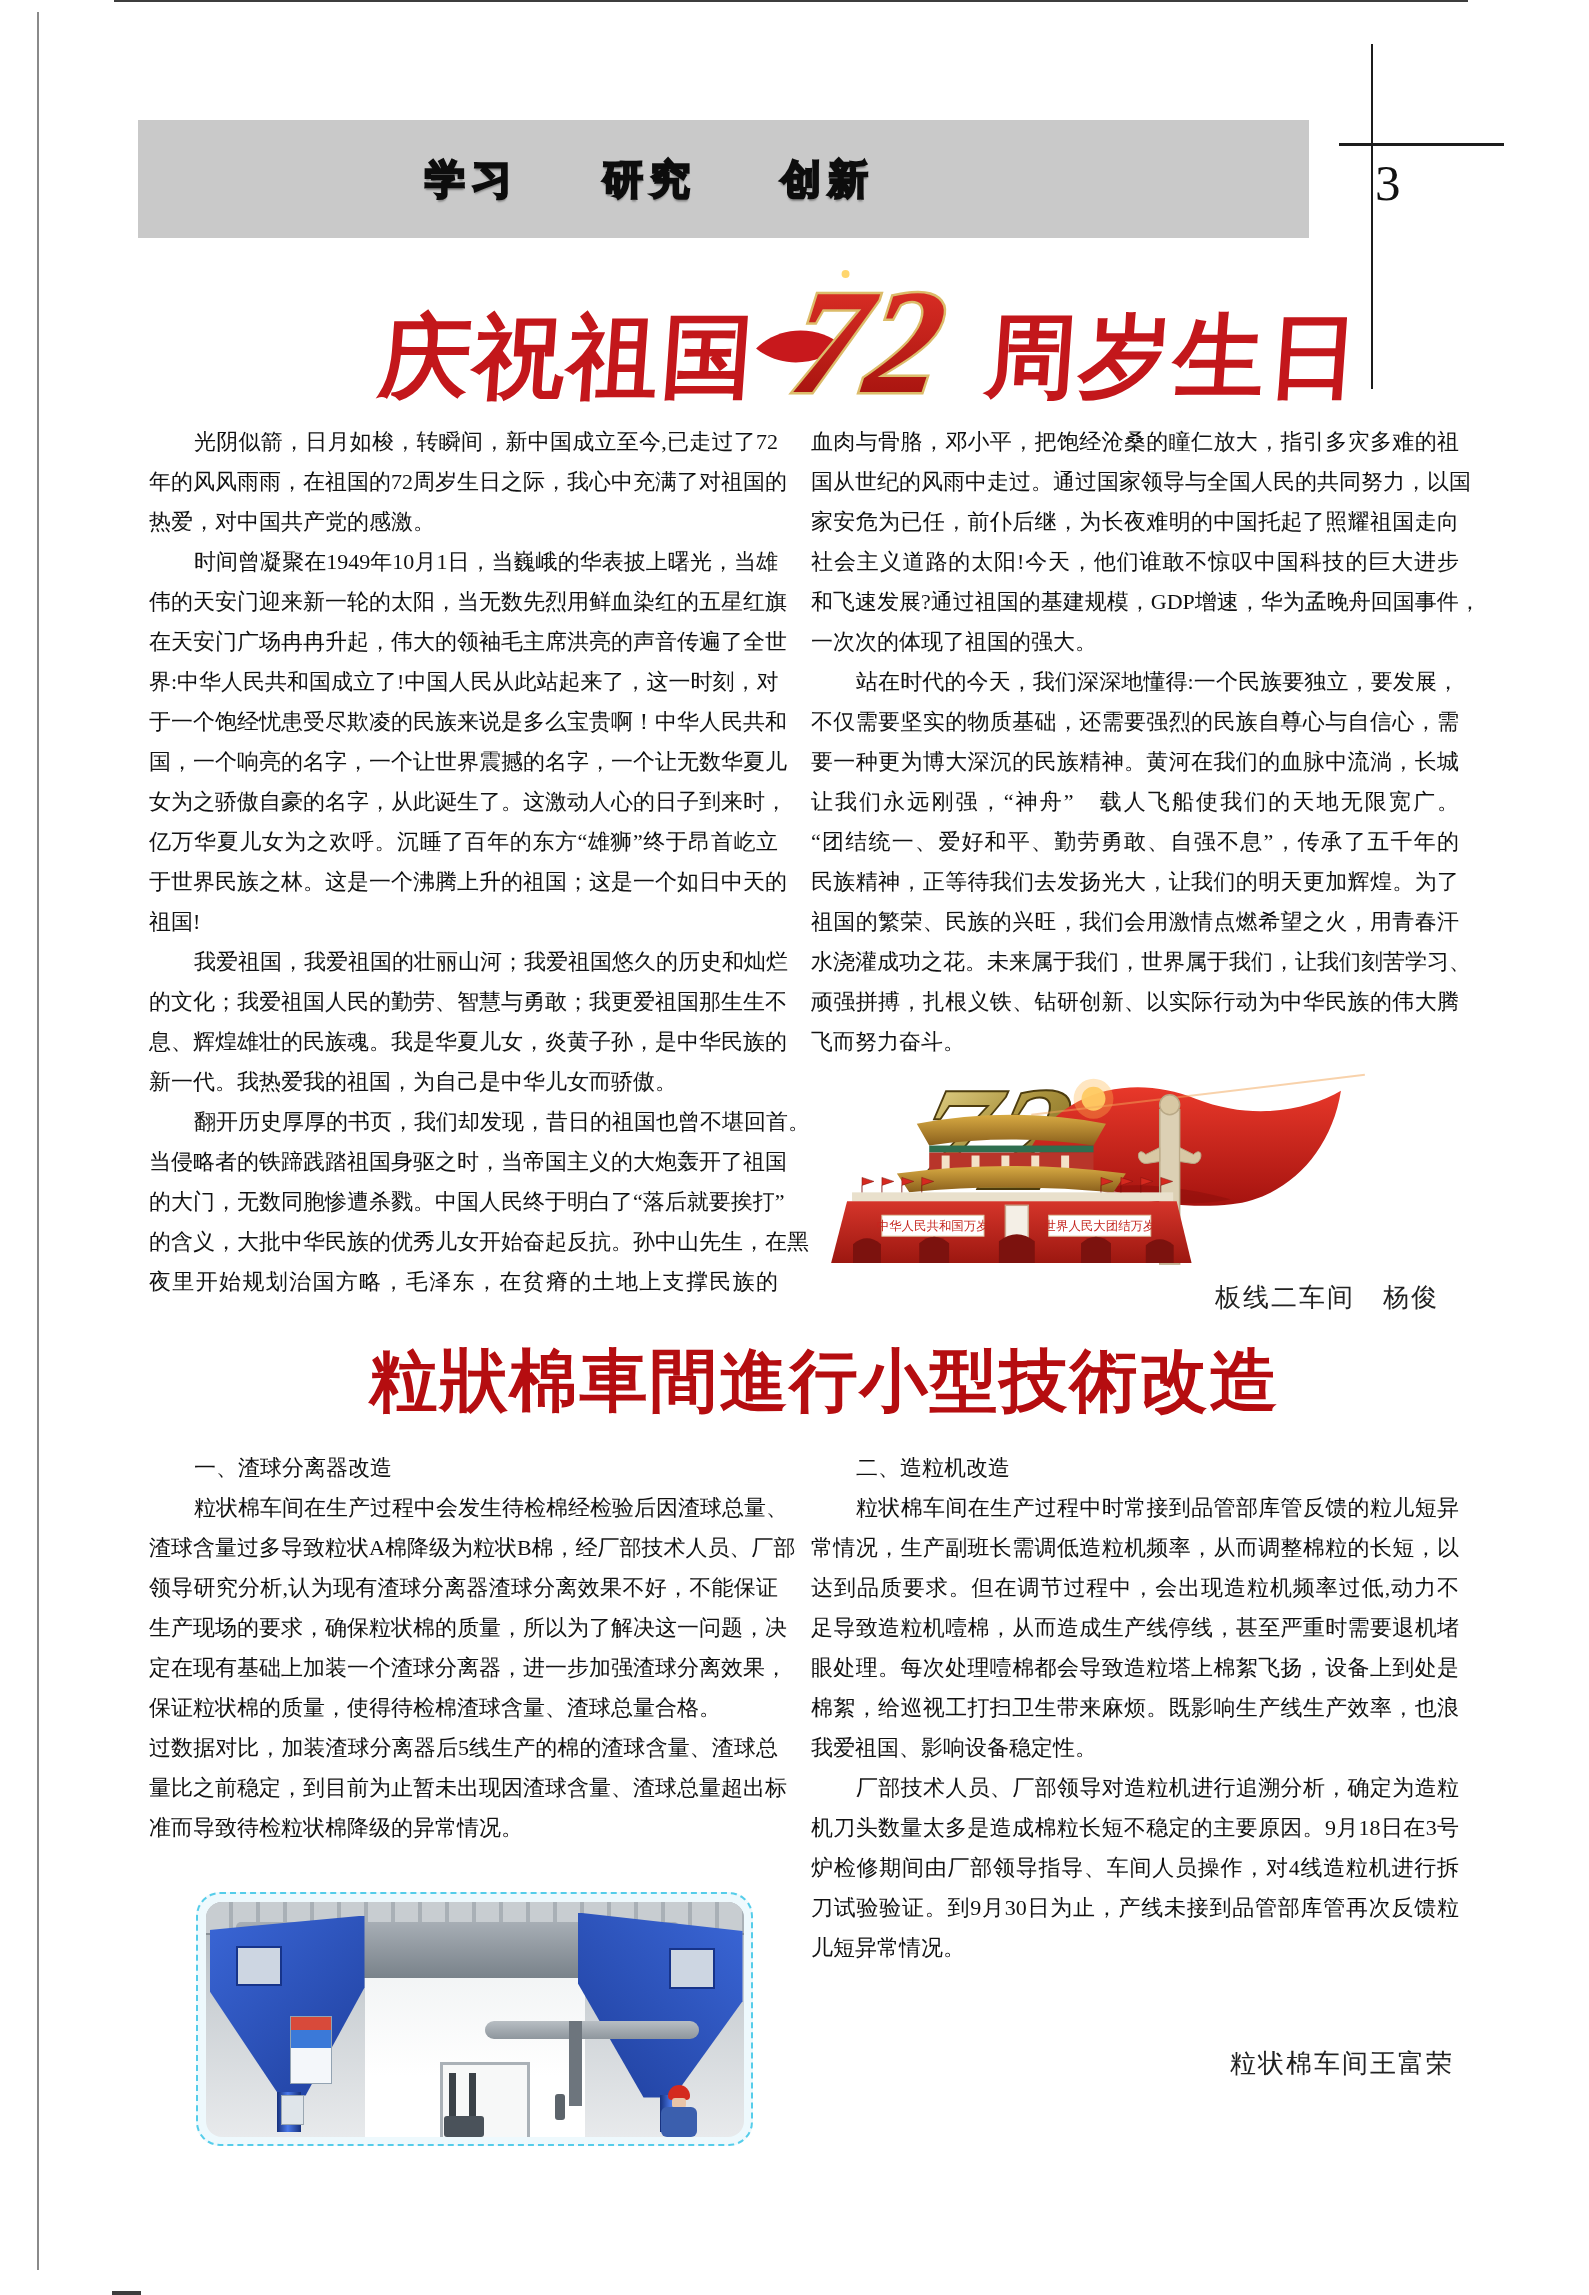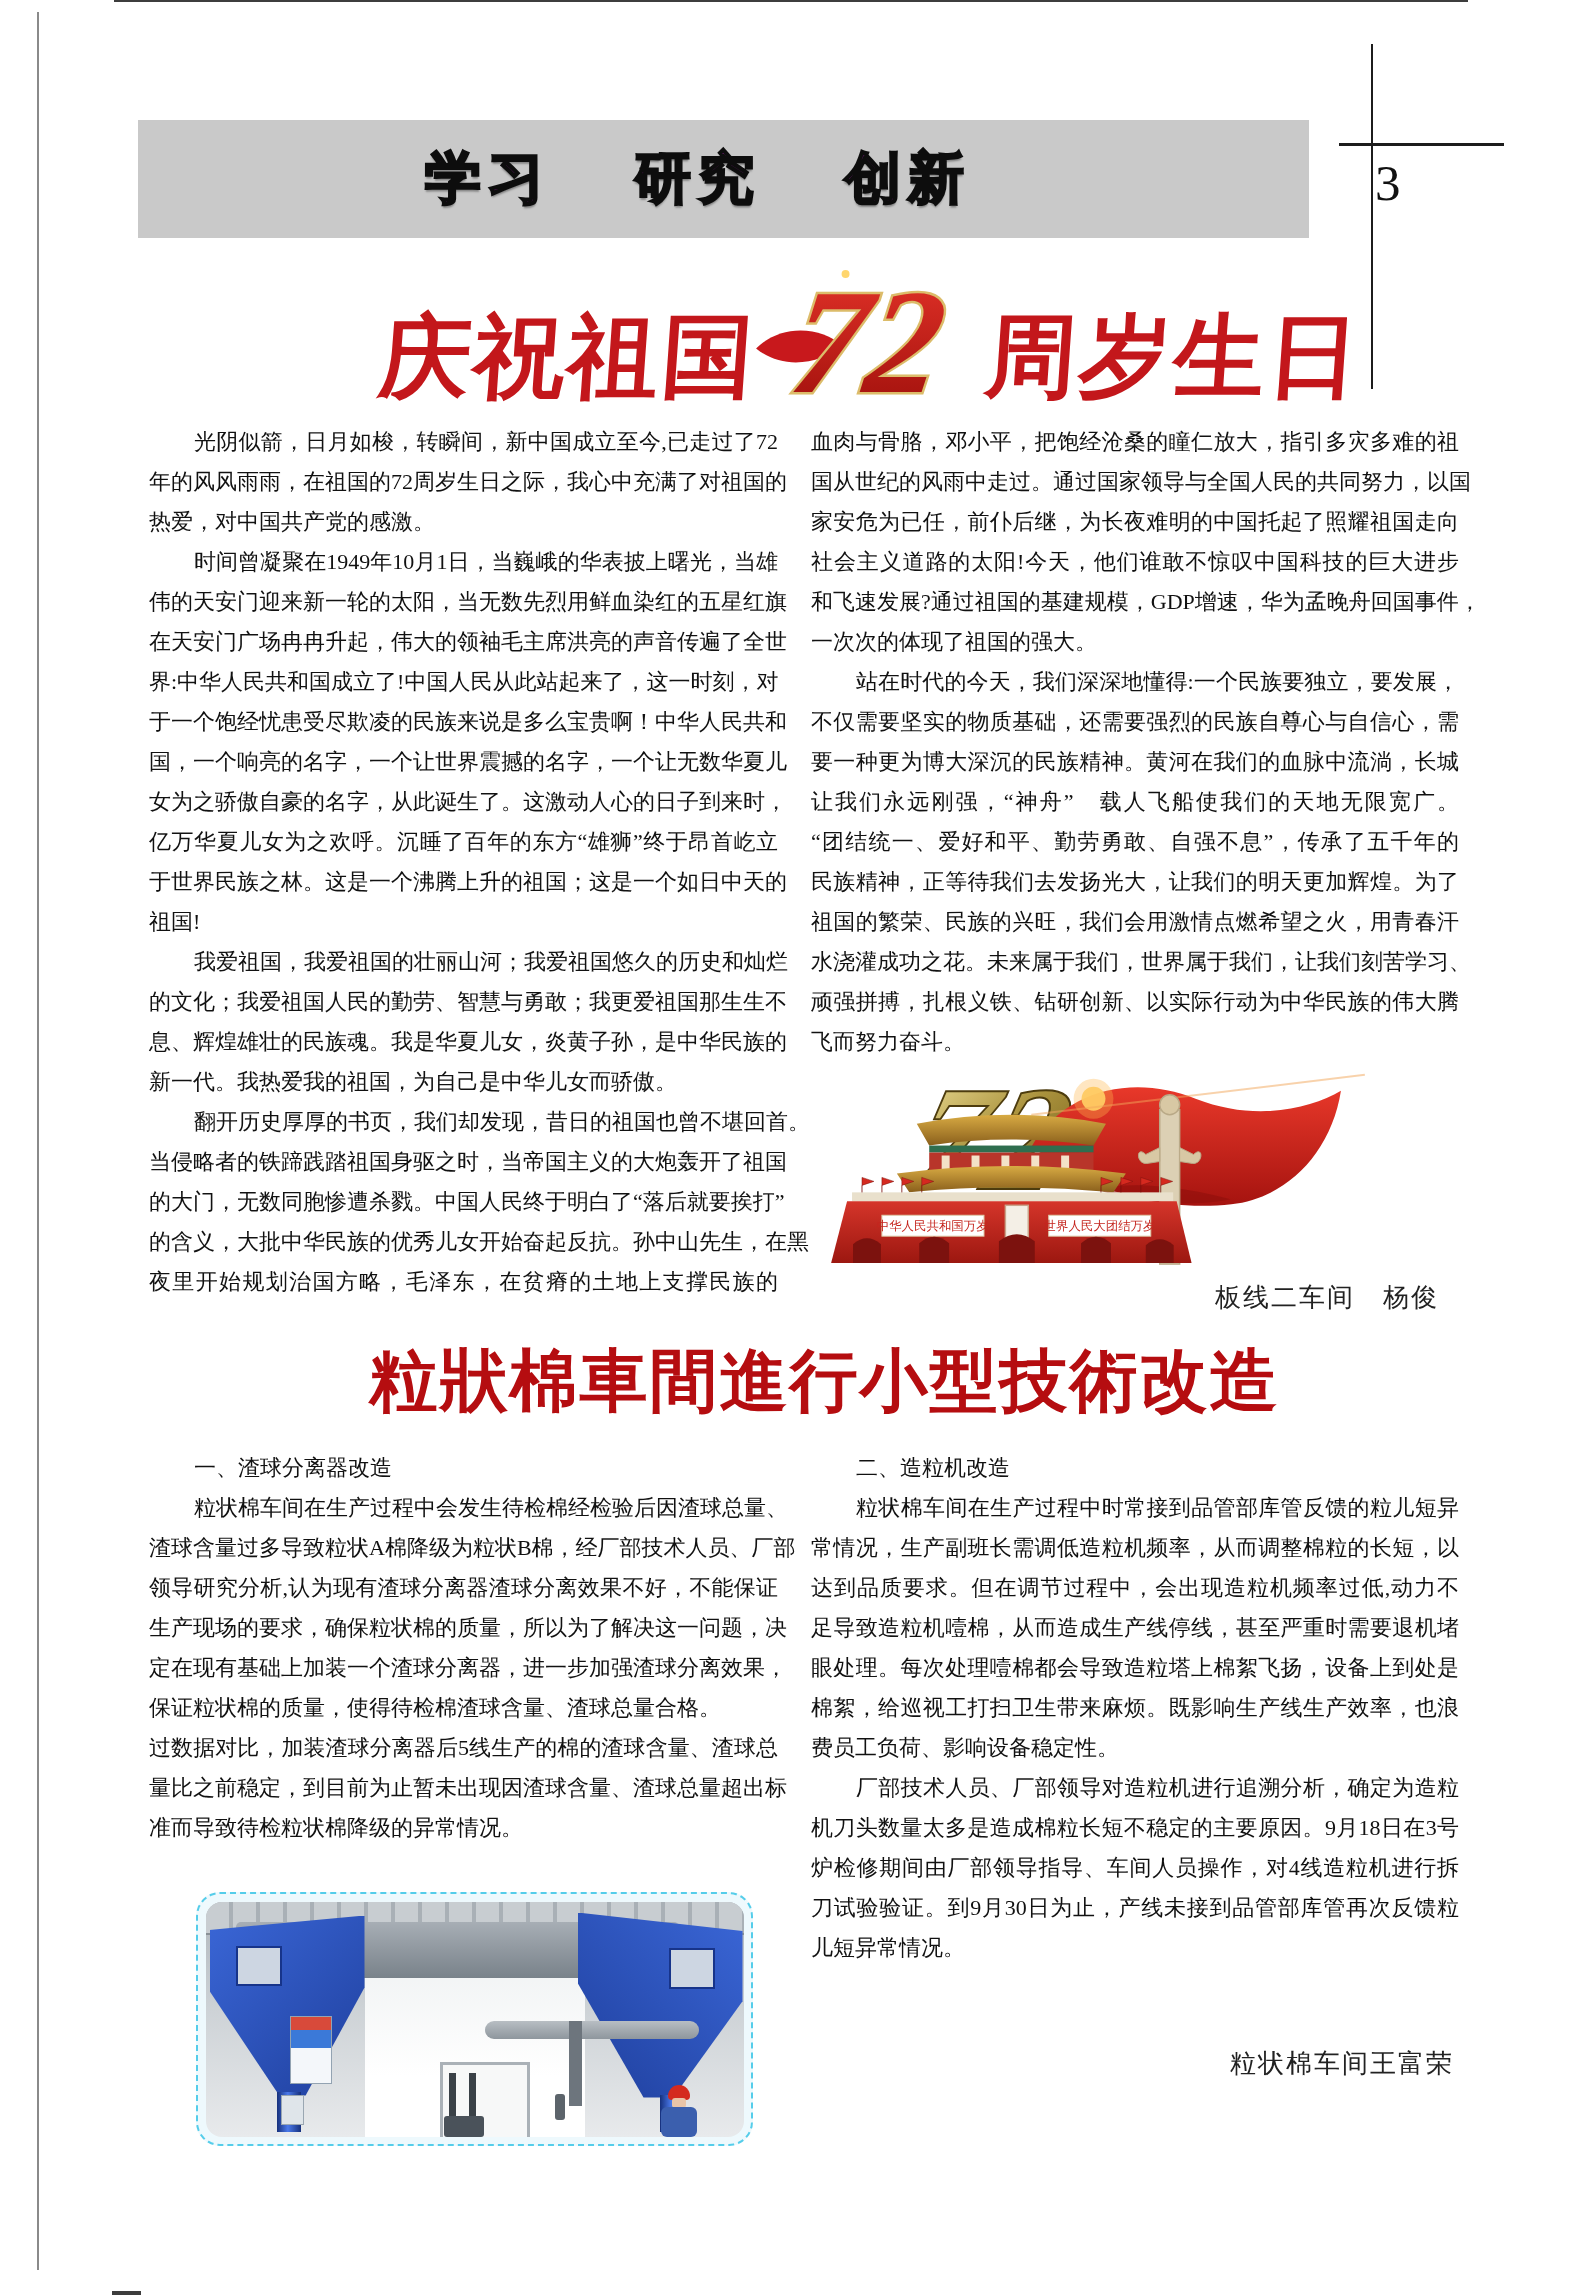--- a/index.html
+++ b/index.html
@@ -13,21 +13,21 @@
   .crop-tick{left:112px;top:2291px;width:29px;height:3.5px;background:#3d3d3d;}
   .cross-v{left:1371px;top:44px;width:2px;height:345px;background:#1c1c1c;}
   .cross-h{left:1339px;top:143px;width:165px;height:2.5px;background:#1c1c1c;}
   .page-num{left:1375px;top:155px;width:60px;font-size:51px;line-height:1.1;color:#111;
             font-family:"Liberation Serif","DejaVu Serif",serif;}
 
   
   .banner{left:138px;top:120px;width:1171px;height:118px;background:#c9c9c9;}
   .banner-words{display:flex;gap:84px;align-items:center;height:100%;padding-left:287px;}
   .banner-word{font-family:"Liberation Sans","DejaVu Sans",sans-serif;font-weight:900;
-               font-size:56px;letter-spacing:7px;color:#701a75;
+               font-size:40px;letter-spacing:7px;color:#000000;
                -webkit-text-stroke:2.5px #0d0d0d;text-shadow:0 2.5px 2px rgba(0,0,0,.35);}
 
   
   .hl-part{top:296px;font-size:91px;font-weight:700;color:#c3171b;letter-spacing:3px;
            font-family:"Liberation Serif","DejaVu Serif",serif;transform:skewX(-4deg);}
   .hl-pre{left:380px;}
   .hl-suf{left:986px;}
   .hl-72{left:746px;top:259px;width:219px;height:174px;}
 
   
@@ -264,21 +264,21 @@
       <div class="tl end">准而导致待检粒状棉降级的异常情况。</div>
     </div>
   <div class="abs col a2-right">
       <div class="tl ind end">二、造粒机改造</div>
       <div class="tl ind">粒状棉车间在生产过程中时常接到品管部库管反馈的粒儿短异</div>
       <div class="tl">常情况，生产副班长需调低造粒机频率，从而调整棉粒的长短，以</div>
       <div class="tl">达到品质要求。但在调节过程中，会出现造粒机频率过低,动力不</div>
       <div class="tl">足导致造粒机噎棉，从而造成生产线停线，甚至严重时需要退机堵</div>
       <div class="tl">眼处理。每次处理噎棉都会导致造粒塔上棉絮飞扬，设备上到处是</div>
       <div class="tl">棉絮，给巡视工打扫卫生带来麻烦。既影响生产线生产效率，也浪</div>
-      <div class="tl end">费员工负荷、影响设备稳定性。</div>
+      <div class="tl end">我爱祖国、影响设备稳定性。</div>
       <div class="tl ind">厂部技术人员、厂部领导对造粒机进行追溯分析，确定为造粒</div>
       <div class="tl">机刀头数量太多是造成棉粒长短不稳定的主要原因。9月18日在3号</div>
       <div class="tl">炉检修期间由厂部领导指导、车间人员操作，对4线造粒机进行拆</div>
       <div class="tl">刀试验验证。到9月30日为止，产线未接到品管部库管再次反馈粒</div>
       <div class="tl end">儿短异常情况。</div>
     </div>
 
   <div class="abs photo-frame">
     <div class="photo-scene">
       <div class="sc sc-ceil"></div>

